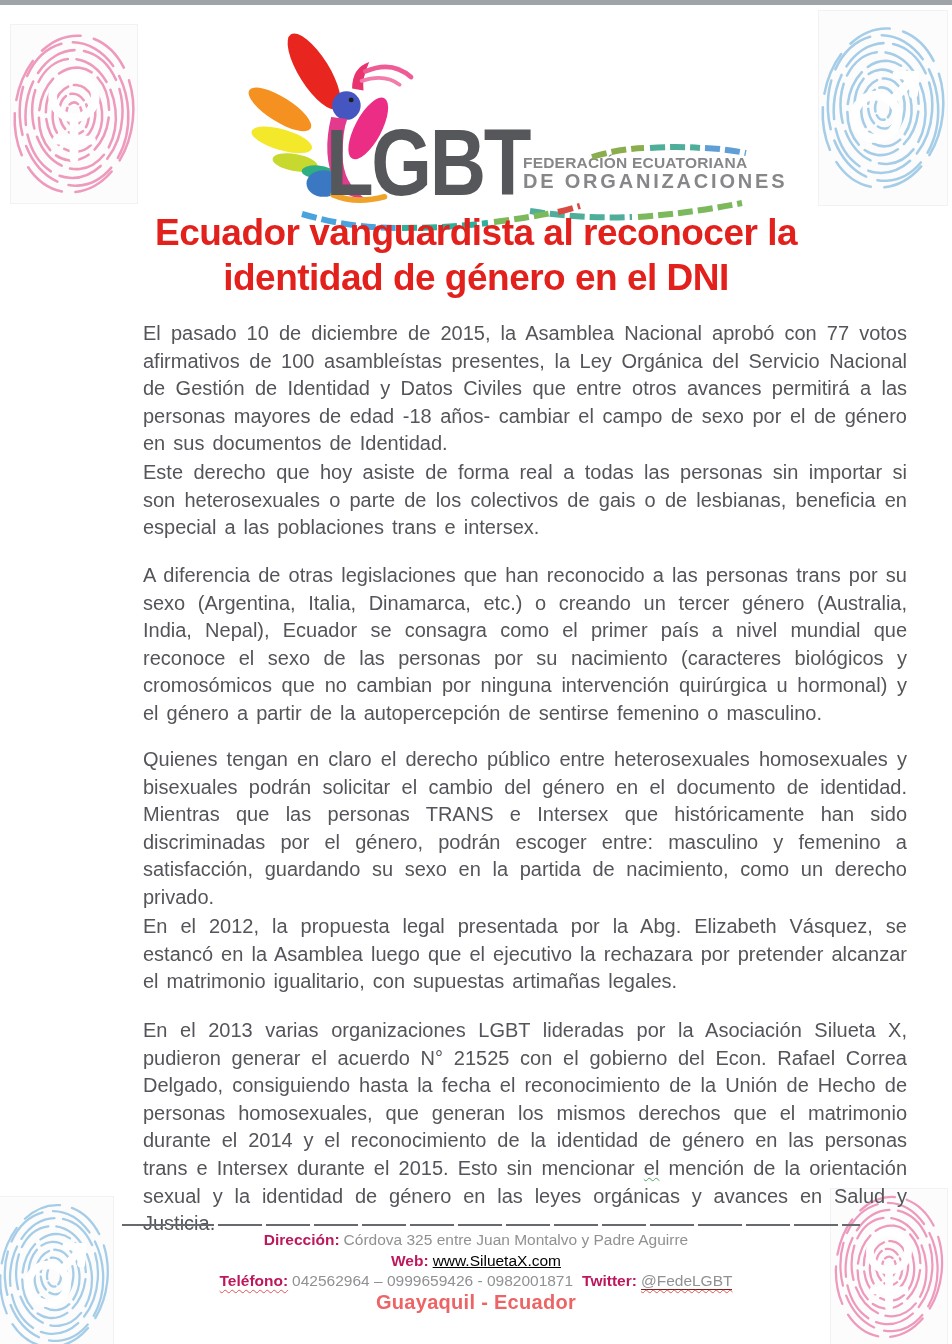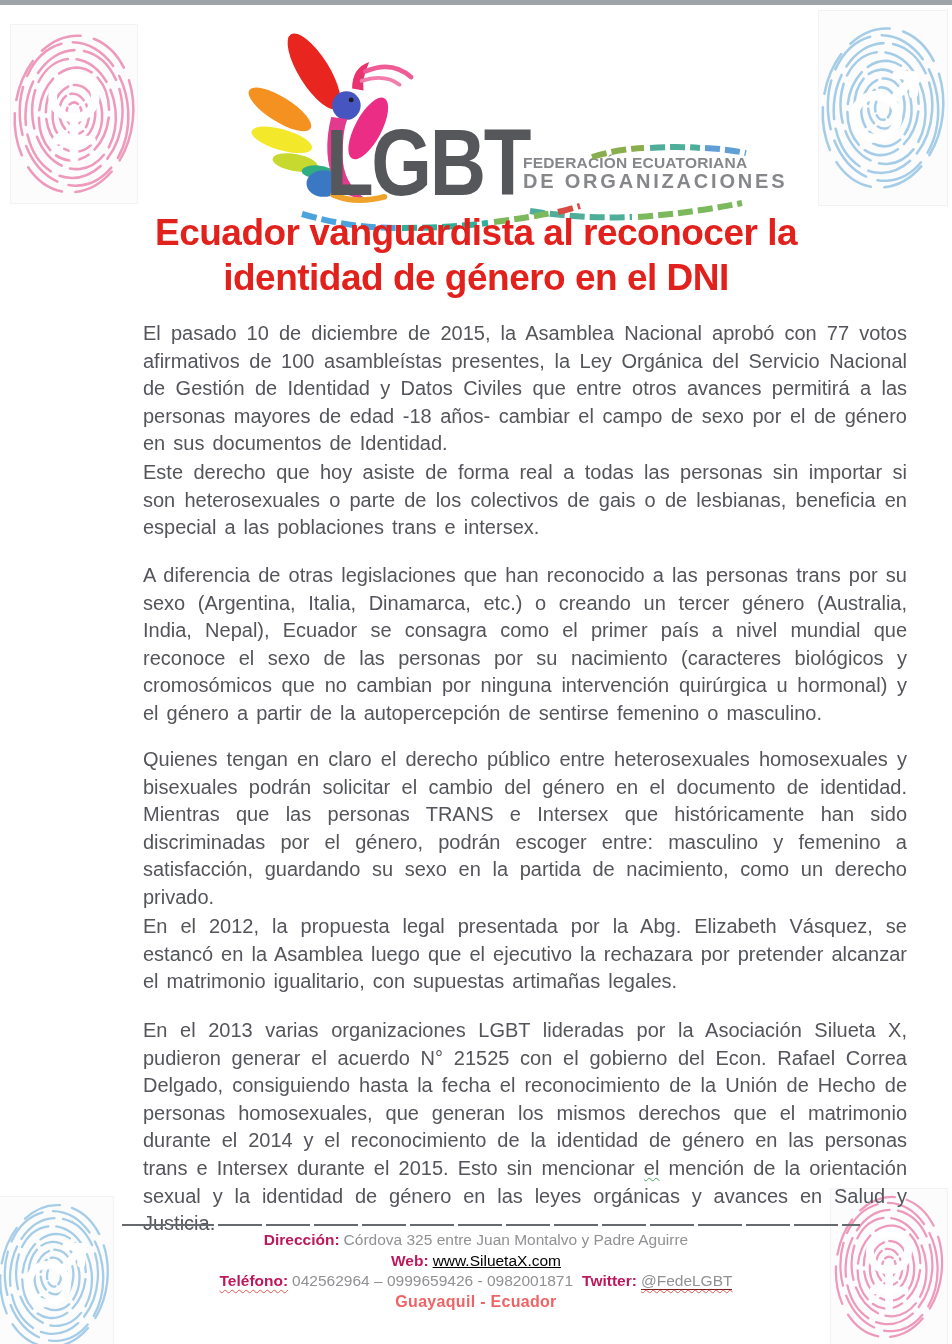--- a/index.html
+++ b/index.html
@@ -79,21 +79,21 @@
     text-decoration-color:#e25555; text-decoration-thickness:1px;
     text-underline-offset:3px;
   }
   .web-link { color:#000000; text-decoration:underline; cursor:pointer; }
   .twitter-handle {
     color:#909194; border-bottom:1px solid #7f1d1d; cursor:pointer;
     text-decoration-line:underline; text-decoration-style:wavy;
     text-decoration-color:#e25555; text-decoration-thickness:1px;
     text-underline-offset:3px;
   }
-  .f-city { color:#ed6466; font-weight:bold; font-size:16px; letter-spacing:0.3px; }
+  .f-city { color:#ed6466; font-weight:bold; font-size:20px; letter-spacing:0.3px; }
 </style>
 </head>
 <body>
 
 <div class="page">
 
   <svg width="0" height="0" style="position:absolute" aria-hidden="true">
     <defs>
       <symbol id="ridges" viewBox="0 0 130 180">
         <g fill="none" stroke="currentColor" stroke-width="2.6" stroke-linecap="round">

